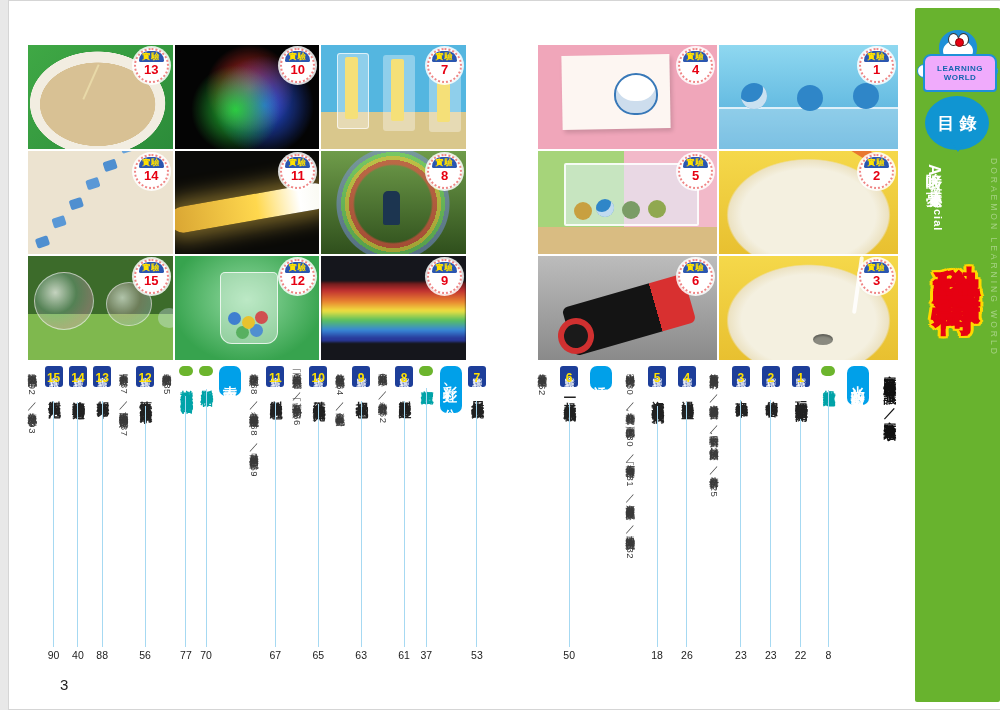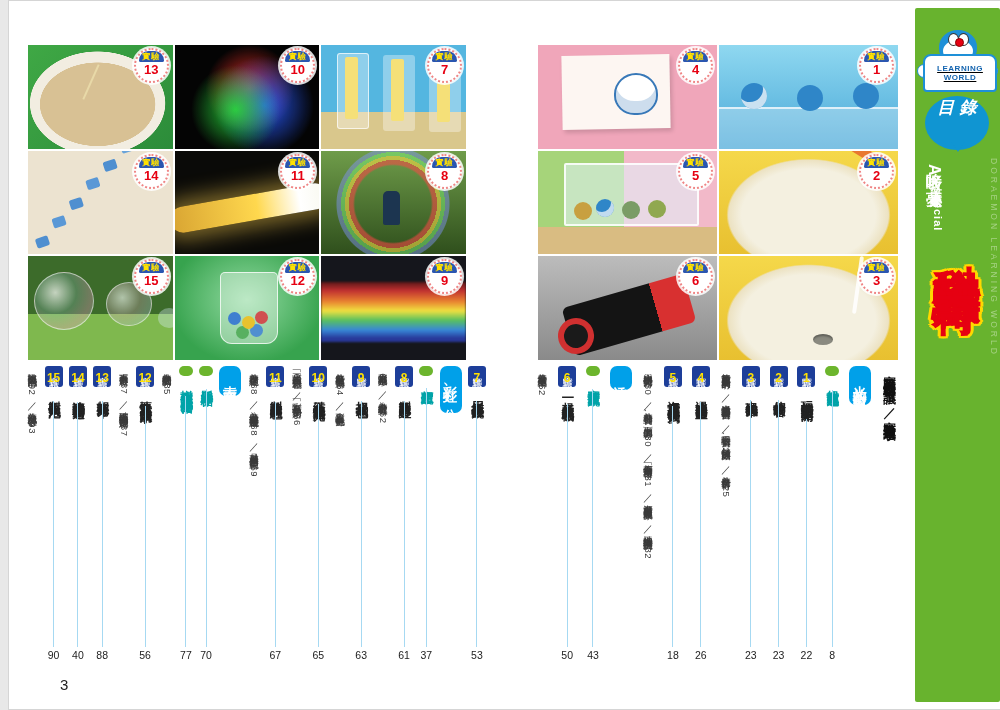--- a/index.html
+++ b/index.html
@@ -105,27 +105,27 @@
 
   #footer-page{position:absolute;left:52px;top:676px;font-size:15px;color:#222;}
 
   
   #sidebar{position:absolute;right:8px;top:8px;width:85px;height:694px;background:#68b32e;border-radius:2px;}
   #logo{position:absolute;left:0;right:0;top:22px;height:60px;}
   .dora-head{position:absolute;left:24px;top:0;width:38px;height:34px;border-radius:50% 50% 45% 45%;background:#1e90d8;}
   .dora-face{position:absolute;left:4px;top:10px;width:30px;height:22px;border-radius:50%;background:#fff;}
   .dora-eyes{position:absolute;left:9px;top:3px;width:9px;height:11px;border-radius:50%;background:#fff;border:1px solid #333;box-shadow:10px 0 0 -1px #fff,10px 0 0 0 #333;}
   .dora-nose{position:absolute;left:16px;top:8px;width:7px;height:7px;border-radius:50%;background:#e60012;border:1px solid #8a0000;}
-  .logo-book{position:absolute;left:8px;top:24px;width:70px;height:34px;background:#ffffff;border-radius:8px 8px 4px 4px;
-             border:2px solid #1e90d8;display:flex;flex-direction:column;align-items:center;justify-content:center;text-decoration:underline;}
+  .logo-book{position:absolute;left:8px;top:24px;width:70px;height:34px;background:#f0abfc;border-radius:8px 8px 4px 4px;
+             border:2px solid #1e90d8;display:flex;flex-direction:column;align-items:center;justify-content:center;}
   .logo-text{color:#1565b0;font-size:8px;font-weight:bold;line-height:1.15;text-align:center;letter-spacing:.5px;}
   .paw{position:absolute;top:34px;width:12px;height:12px;border-radius:50%;background:#fff;border:1px solid #1e90d8;}
   .paw.l{left:2px;} .paw.r{right:2px;}
   #balloon{position:absolute;left:10px;top:88px;width:64px;height:54px;background:#1095d2;border-radius:50%;
-           display:flex;justify-content:center;font-style:italic;}
+           display:flex;align-items:center;justify-content:center;}
   #balloon::after{content:"";position:absolute;left:26px;bottom:-9px;border:7px solid transparent;border-top:11px solid #1095d2;}
   #balloon span{color:#fff;font-weight:bold;font-size:17px;letter-spacing:5px;margin-left:5px;}
   #series{position:absolute;left:8px;top:152px;height:92px;writing-mode:vertical-rl;color:#fff;display:flex;}
   #series .s1{font-size:16px;font-weight:bold;letter-spacing:2px;}
   #series .s2{font-size:12px;font-weight:bold;margin-top:2px;letter-spacing:1px;}
   #series .s3{font-size:11px;font-weight:bold;letter-spacing:1px;}
   #watermark{position:absolute;right:1px;top:150px;height:420px;writing-mode:vertical-rl;
              color:rgba(255,255,255,.4);font-size:8.5px;letter-spacing:3px;white-space:nowrap;}
   #main-title{position:absolute;left:50%;transform:translateX(-50%);top:218px;writing-mode:vertical-rl;
               font-size:49px;font-weight:bold;color:#e60012;line-height:1.23;letter-spacing:4px;white-space:nowrap;
@@ -420,26 +420,20 @@
         <div class="vtitle exp-title">海市蜃樓現象的伸長人偶</div>
         <div class="leader"></div>
         <div class="pnum">18</div>
       </div>
       <div class="toc-col toc-note">
         <div class="note-text">水與鹽水使得光彎曲！ 30／為什麼看到伸長、上下顛倒的影像？ 30／為何會看到「海市蜃樓」？ 31／海市蜃樓引起的有趣氣象現象 32／地平線的太陽其實已經下沉？ 32</div>
       </div>
       <div class="toc-col toc-section">
         <div class="sec-badge">透鏡</div>
       </div>
-      <div class="toc-col toc-comic">
-        <div class="comic-badge">漫畫</div>
-        <div class="vtitle comic-title">實體放大鏡</div>
-        <div class="leader"></div>
-        <div class="pnum">43</div>
-      </div>
       <div class="toc-col toc-experiment">
         <div class="exp-badge">
           <span class="eb-l">實驗</span>
           <span class="eb-n">6</span>
         </div>
         <div class="vtitle exp-title">一起來做放大鏡相機</div>
         <div class="leader"></div>
         <div class="pnum">50</div>
       </div>
       <div class="toc-col toc-note">

